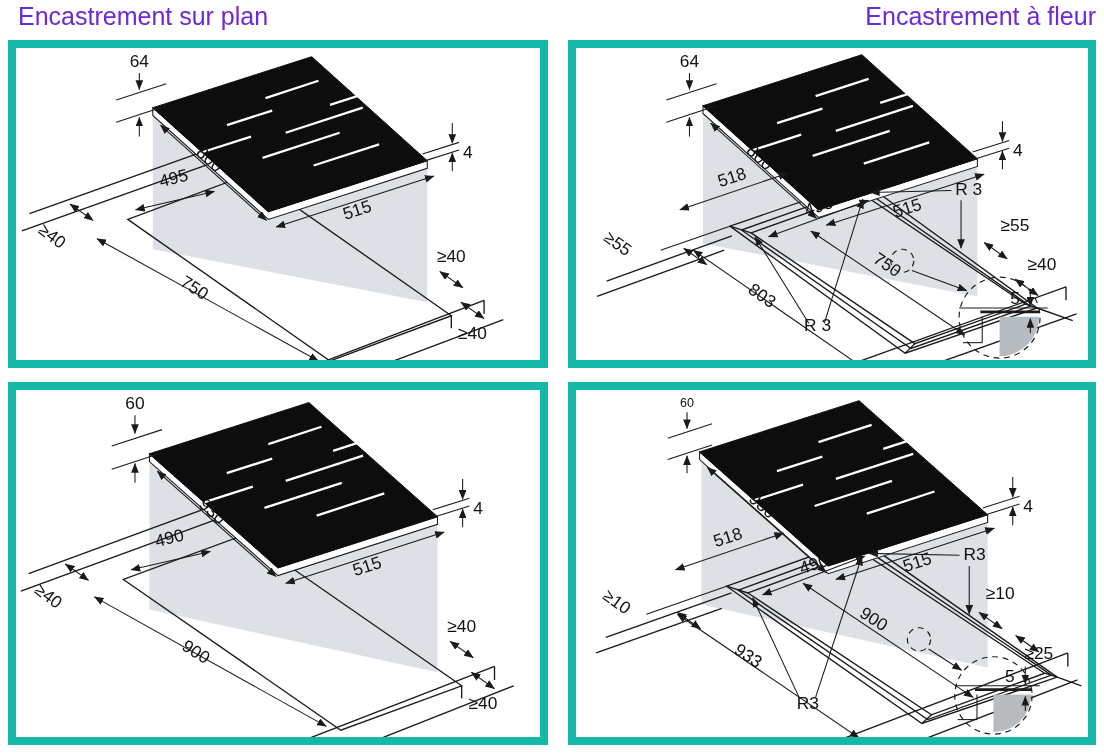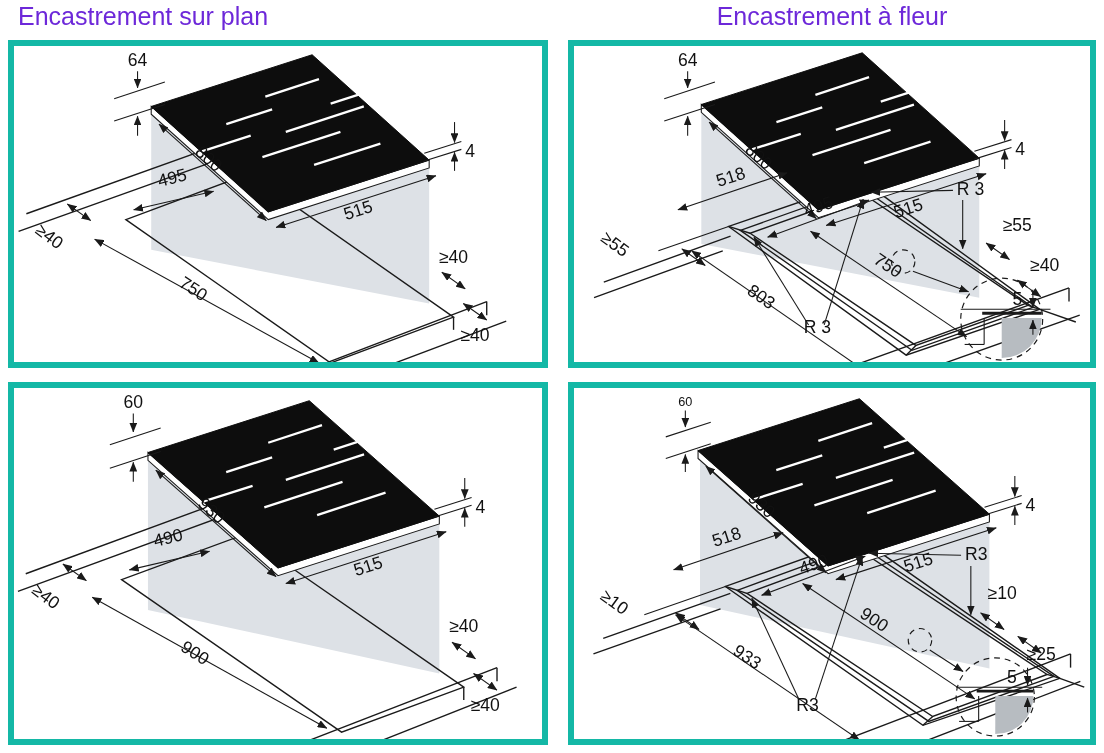--- a/index.html
+++ b/index.html
@@ -1,20 +1,20 @@
 <!DOCTYPE html>
 <html><head>
 <meta charset="utf-8">
 <style>
   html,body{margin:0;padding:0;background:#fff;}
   body{width:1104px;height:753px;position:relative;font-family:"Liberation Sans",sans-serif;}
   .title{position:absolute;top:2px;font-size:25px;color:#6d28d9;white-space:nowrap;}
   #title-left{left:18px;}
-  #title-right{left:568px;width:528px;text-align:center;}
-  .panel{position:absolute;border:6px solid #14b8a6;background:#fff;box-sizing:border-box;}
+  #title-right{left:568px;width:528px;text-align:right;}
+  .panel{position:absolute;border:8px solid #14b8a6;background:#fff;box-sizing:border-box;}
   #p1{left:8px;top:40px;width:540px;height:328px;}
   #p2{left:568px;top:40px;width:528px;height:328px;}
   #p3{left:8px;top:382px;width:540px;height:363px;}
   #p4{left:568px;top:382px;width:528px;height:363px;}
   svg{display:block;width:100%;height:100%;}
   svg line, svg polygon, svg path, svg polyline, svg circle{stroke:#1a1a1a;fill:none;}
   .draw{stroke-width:1.4;}
   .dimln{stroke-width:1.1;}
   .band{fill:#dde1e6;stroke:none;}
   .glass{fill:#0d0d0d;stroke:#0d0d0d;stroke-width:1;}

